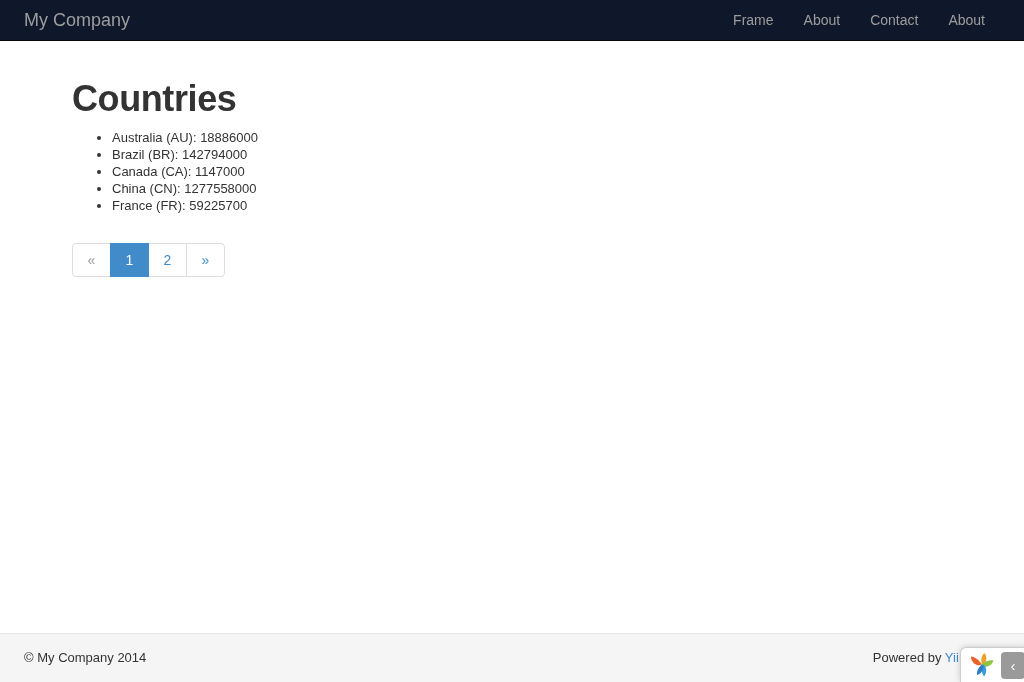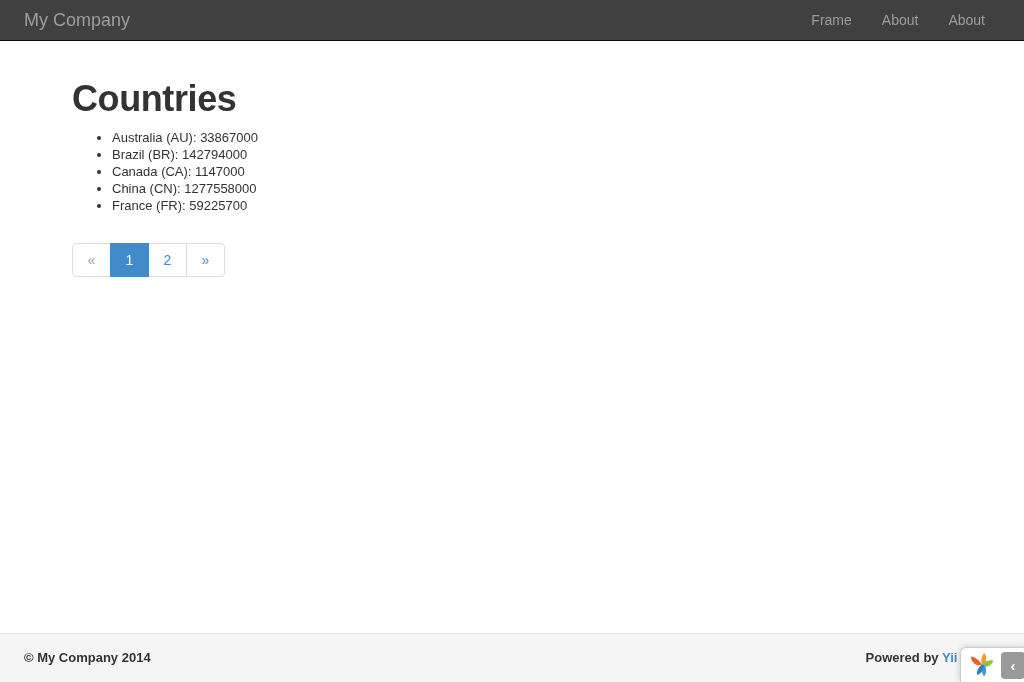--- a/index.html
+++ b/index.html
@@ -15,21 +15,21 @@
     font-size: 14px;
     line-height: 1.428571429;
     color: #333333;
     overflow: hidden;
     position: relative;
   }
 
   
   .navbar {
     height: 41px;
-    background: #404040;
+    background: #0f172a;
     border-bottom: 1px solid #080808;
     box-sizing: border-box;
     display: flex;
     align-items: center;
     justify-content: space-between;
     padding: 0 24px 0 24px;
   }
   .navbar-brand {
     color: #9d9d9d;
     font-size: 18px;
@@ -133,21 +133,20 @@
     position: absolute;
     left: 0;
     bottom: 0;
     width: 1024px;
     height: 49px;
     box-sizing: border-box;
     background: #f5f5f5;
     border-top: 1px solid #e7e7e7;
     display: flex;
     align-items: center;
-    font-weight: bold;
   }
   .footer .container {
     width: 1024px;
     display: flex;
     align-items: center;
     justify-content: space-between;
   }
   .footer-left {
     font-size: 13px;
     color: #333333;
@@ -205,32 +204,35 @@
   <a class="navbar-brand" href="#">My Company</a>
 
   <ul class="navbar-nav">
     <li>
       <a href="#">Frame</a>
     </li>
     <li>
       <a href="#">About</a>
     </li>
     <li>
+      <a href="#">Contact</a>
+    </li>
+    <li>
       <a href="#">About</a>
     </li>
   </ul>
 </div>
 
 <div class="page-wrap">
   <div class="container">
 
     <h1 class="page-title">Countries</h1>
 
     <ul class="country-list">
-      <li>Australia (AU): 33867000</li>
+      <li>Australia (AU): 18886000</li>
       <li>Brazil (BR): 142794000</li>
       <li>Canada (CA): 1147000</li>
       <li>China (CN): 1277558000</li>
       <li>France (FR): 59225700</li>
     </ul>
 
     <ul class="pagination">
       <li class="disabled">
         <a href="#">«</a>
       </li>

